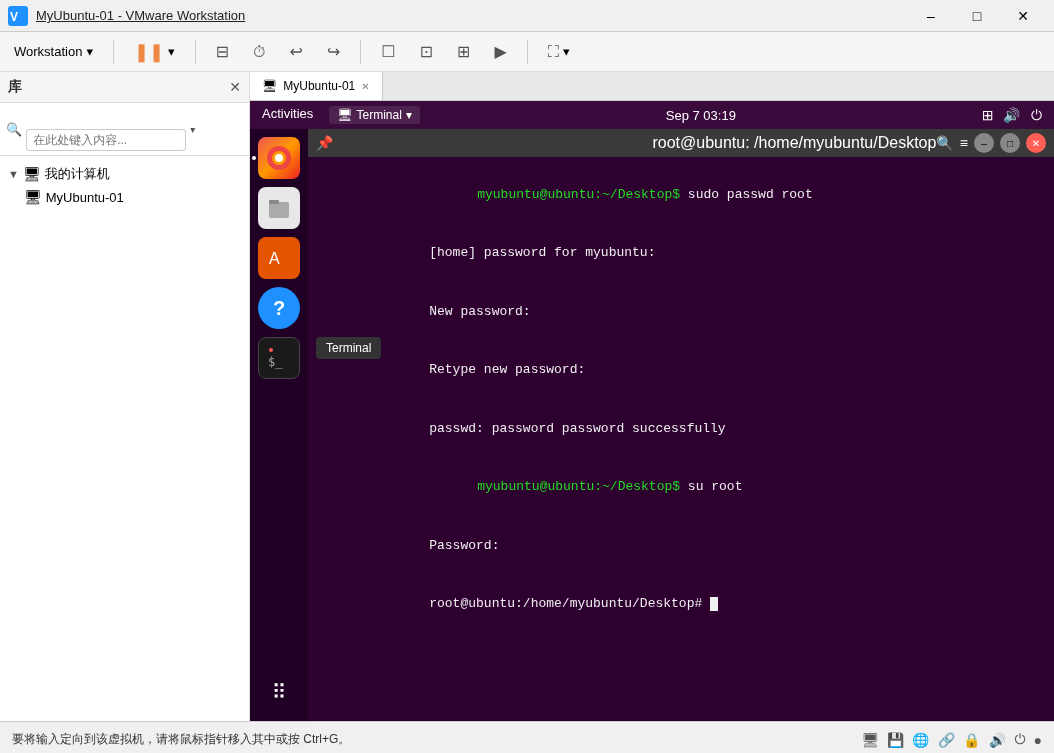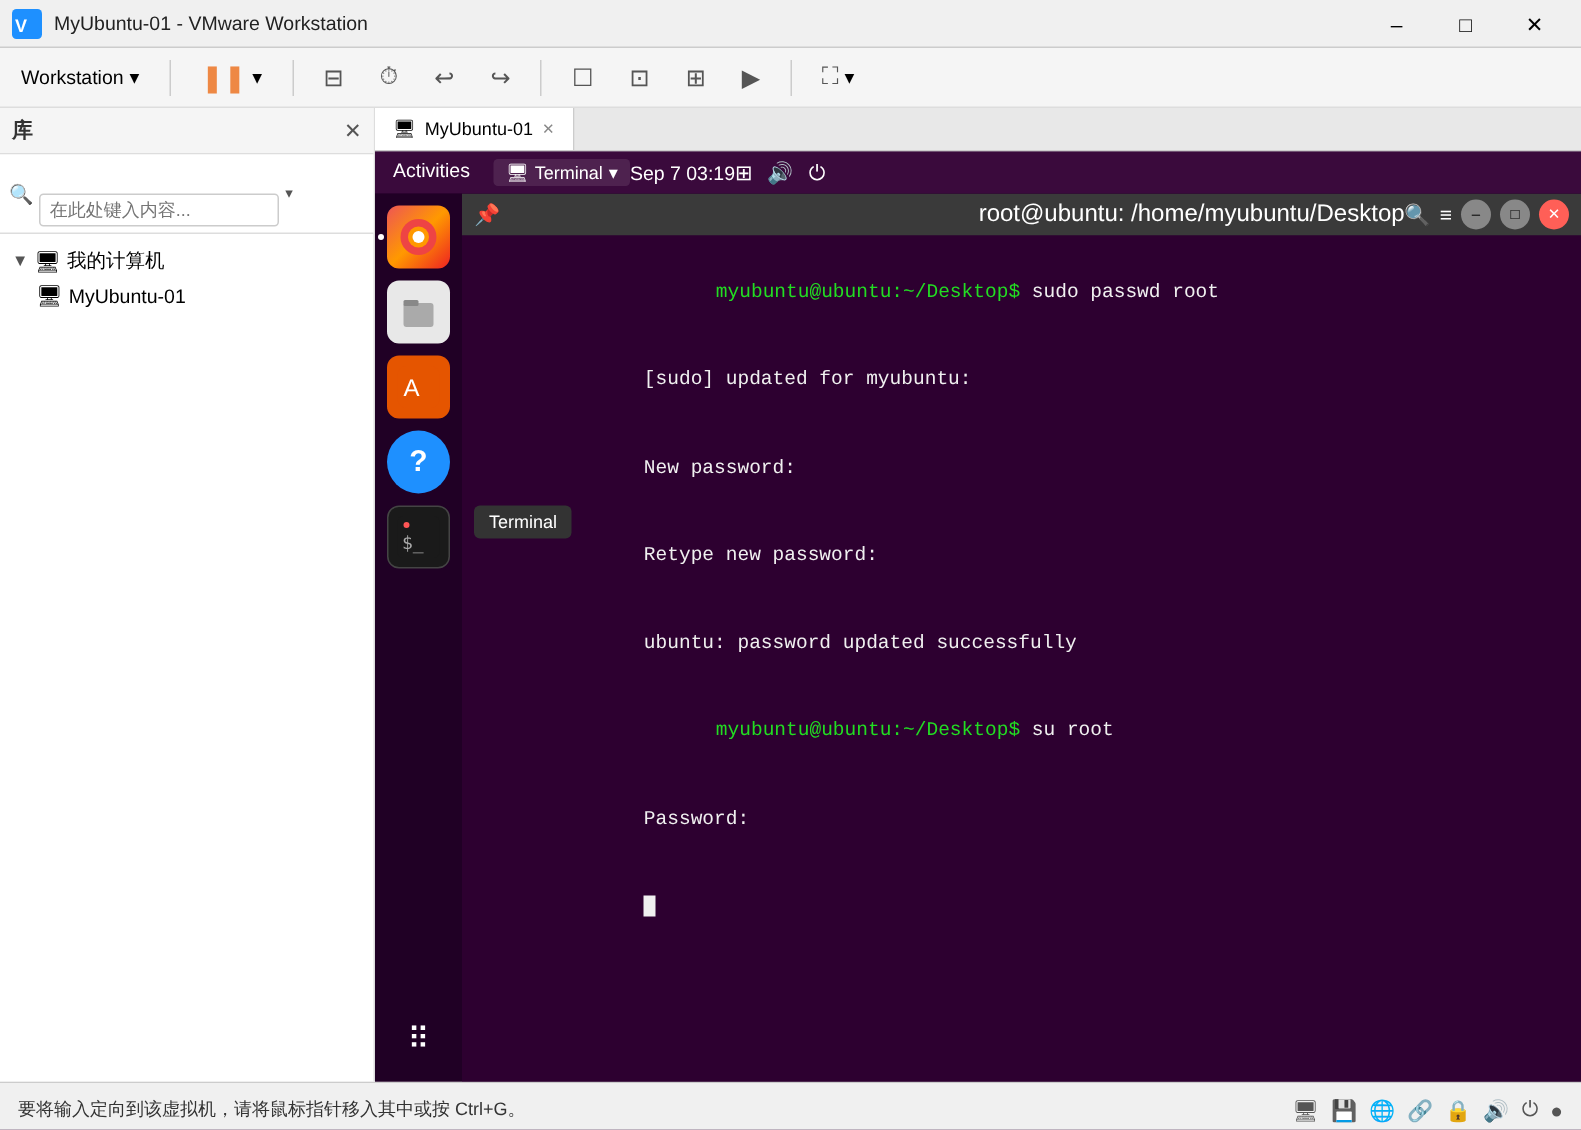--- a/index.html
+++ b/index.html
@@ -6,21 +6,21 @@
     body { width: 1054px; height: 753px; overflow: hidden; font-family: 'Segoe UI', sans-serif; background: #f0f0f0; }
 
     
     .title-bar {
       display: flex; align-items: center; justify-content: space-between;
       background: #f0f0f0; height: 32px; padding: 0 8px;
       border-bottom: 1px solid #ccc;
     }
     .title-bar-left { display: flex; align-items: center; gap: 8px; }
     .title-bar-icon { width: 20px; height: 20px; }
-    .title-bar-title { font-size: 13px; color: #222; }
+    .title-bar-title { font-size: 13px; color: #222; text-decoration: underline; }
     .title-bar-controls { display: flex; gap: 0; }
     .title-bar-btn {
       width: 46px; height: 32px; border: none; background: transparent;
       font-size: 14px; cursor: pointer; display: flex; align-items: center; justify-content: center;
     }
 
     
     .toolbar {
       display: flex; align-items: center; background: #f5f5f5;
       height: 40px; padding: 0 6px; gap: 8px;
@@ -71,21 +71,21 @@
     }
     .vm-tab {
       display: flex; align-items: center; gap: 6px;
       padding: 4px 12px; background: #fff; border-right: 1px solid #ccc;
       font-size: 12px; cursor: pointer; height: 28px;
     }
     .vm-tab-close { font-size: 10px; color: #888; cursor: pointer; }
 
     
     .ubuntu-topbar {
-      display: flex; align-items: center; 
+      display: flex; align-items: center; justify-content: space-between;
       background: #3a0a3c; color: white; height: 28px; padding: 0 12px;
       font-size: 13px;
     }
     .ubuntu-topbar-left { display: flex; gap: 16px; }
     .ubuntu-topbar-right { display: flex; gap: 10px; align-items: center; }
     .ubuntu-activities { font-size: 13px; }
     .ubuntu-terminal-btn {
       display: flex; align-items: center; gap: 4px; font-size: 12px;
       background: rgba(255,255,255,0.1); padding: 2px 8px; border-radius: 3px; cursor: pointer;
     }
@@ -339,39 +339,39 @@
               <button class="term-ctrl-btn term-ctrl-max">□</button>
               <button class="term-ctrl-btn term-ctrl-close">✕</button>
             </div>
           </div>
 
           <div class="terminal-body">
             <div class="term-line">
               <span class="term-prompt">myubuntu@ubuntu:~/Desktop$</span><span class="term-cmd"> sudo passwd root</span>
             </div>
             <div class="term-line">
-              <span class="term-output">[sudo] updated for myubuntu:</span>
+              <span class="term-output">[home] password for myubuntu:</span>
             </div>
             <div class="term-line">
               <span class="term-output">New password:</span>
             </div>
             <div class="term-line">
               <span class="term-output">Retype new password:</span>
             </div>
             <div class="term-line">
-              <span class="term-output">ubuntu: password updated successfully</span>
+              <span class="term-output">passwd: password password successfully</span>
             </div>
             <div class="term-line">
               <span class="term-prompt">myubuntu@ubuntu:~/Desktop$</span><span class="term-cmd"> su root</span>
             </div>
             <div class="term-line">
               <span class="term-output">Password:</span>
             </div>
             <div class="term-line">
-              <span class="term-cursor"></span>
+              <span class="term-output">root@ubuntu:/home/myubuntu/Desktop# </span><span class="term-cursor"></span>
             </div>
           </div>
         </div>
       </div>
     </div>
   </div>
 </div>
 
 <div class="status-bar">
   <span>要将输入定向到该虚拟机，请将鼠标指针移入其中或按 Ctrl+G。</span>

